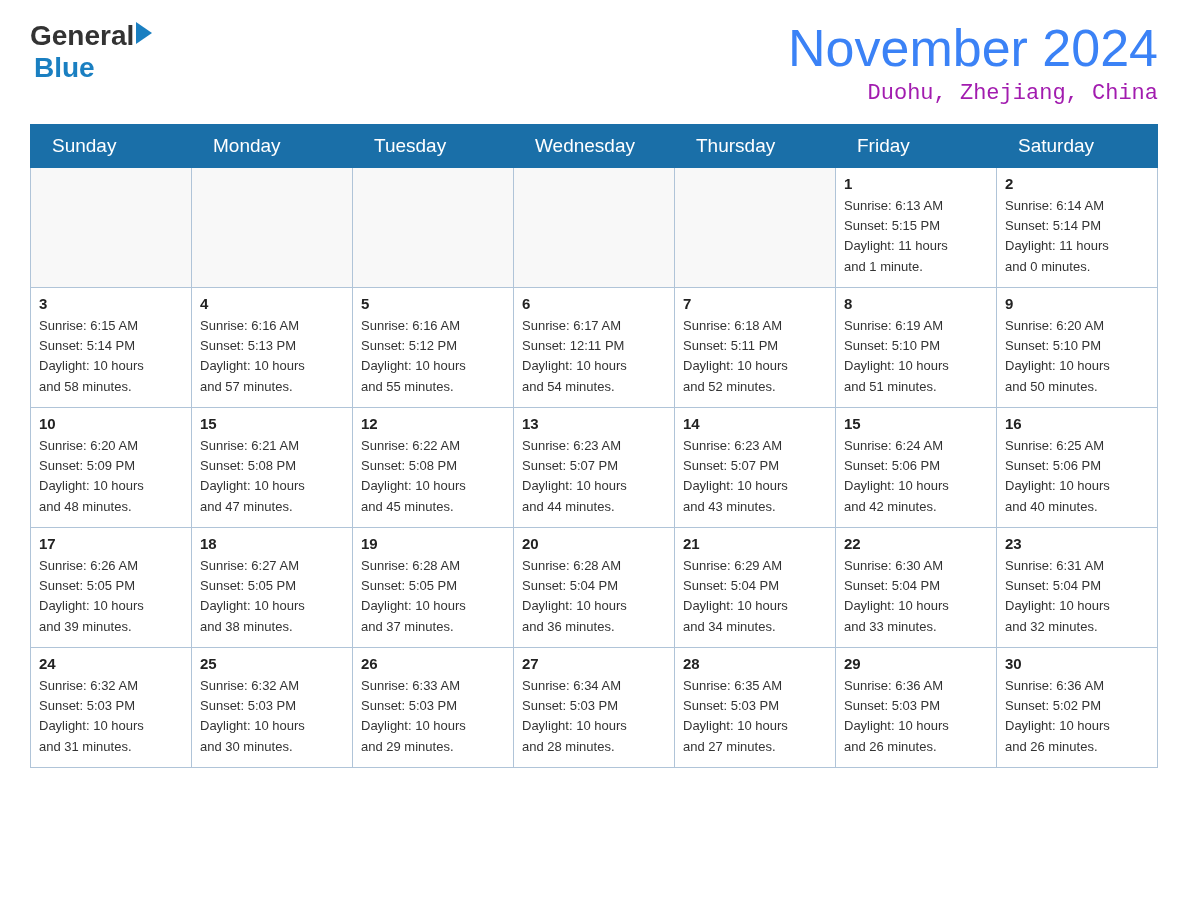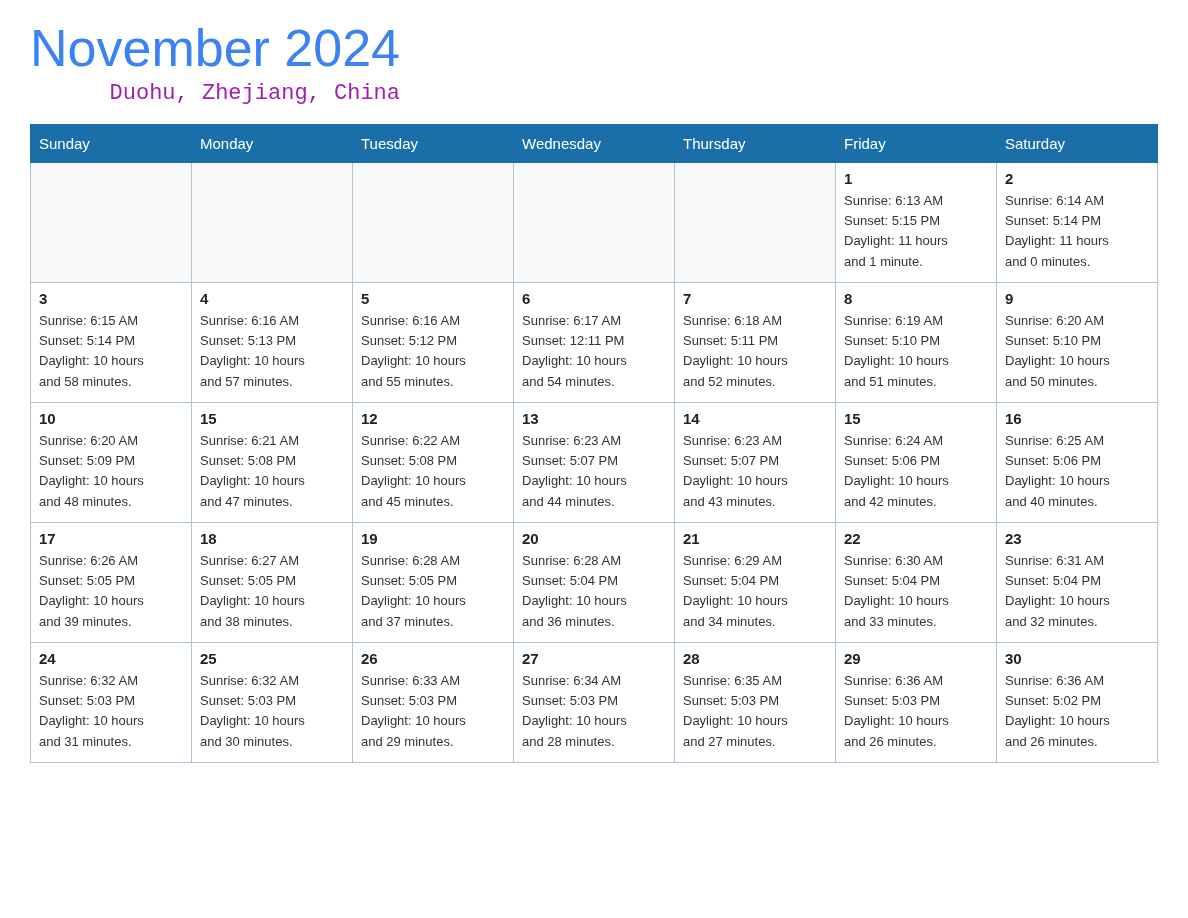--- a/index.html
+++ b/index.html
@@ -38,23 +38,23 @@
       font-family: Liberation Mono, monospace;
     }
     .calendar-table {
       width: 100%;
       border-collapse: collapse;
       table-layout: fixed;
     }
     .calendar-table th {
       background-color: #1a6fa8;
       color: #fff;
-      font-size: 15px;
+      font-size: 19px;
       font-weight: normal;
-      padding: 10px 8px;
+      padding: 10px 21px;
       text-align: left;
       border: 1px solid #1a6fa8;
     }
     .calendar-table td {
       vertical-align: top;
       border: 1px solid #b0c4d8;
       padding: 7px 8px 10px 8px;
       height: 120px;
       font-size: 12.5px;
       color: #333;
@@ -94,20 +94,27 @@
       margin-left: 2px;
       vertical-align: middle;
       position: relative;
       top: -3px;
     }
   </style>
 </head>
 <body>
 
 <div class="header-row">
+  <div class="logo-area">
+    <div class="logo-wrapper">
+      <span class="logo-general">General</span>
+      <span class="arrow-icon"></span>
+    </div>
+    <div style="color:#1a7fc1; font-size:28px; font-weight:bold; margin-left:4px;">Blue</div>
+  </div>
   <div class="title-area">
     <div class="calendar-title">November 2024</div>
     <div class="calendar-subtitle">Duohu, Zhejiang, China</div>
   </div>
 </div>
 
 <table class="calendar-table">
   <thead>
     <tr>
     <th>Sunday</th>

